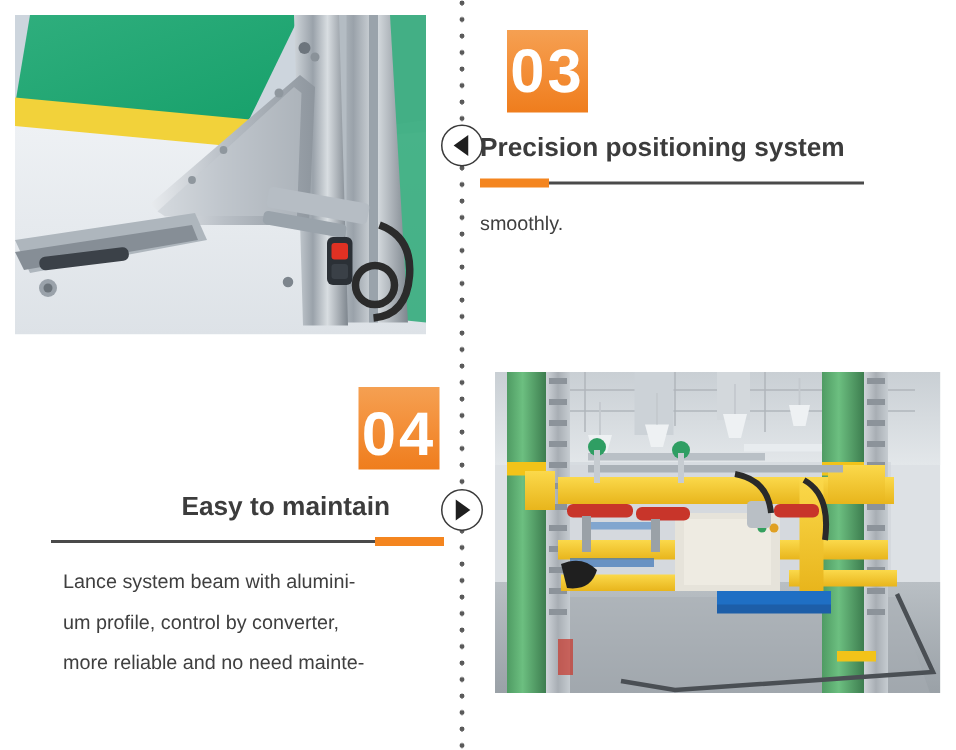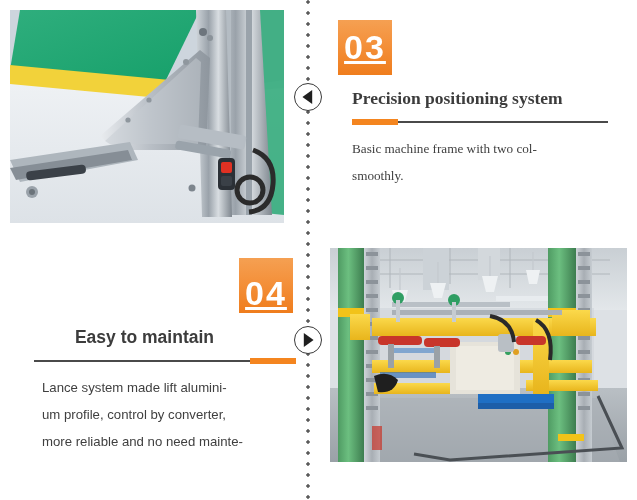--- a/index.html
+++ b/index.html
@@ -57,39 +57,37 @@
   }
   .photo svg { display: block; width: 100%; height: 100%; }
 
   
   .number-badge {
     position: absolute;
     width: 54px;
     height: 55px;
     background: linear-gradient(180deg, #f5a052 0%, #f4923d 40%, #ef7d1d 100%);
     color: #ffffff;
-    font-size: 34px;
+    font-size: 41px;
     font-weight: bold;
     letter-spacing: 2px;
     display: flex;
     align-items: center;
     justify-content: center;
     font-family: "Liberation Sans", sans-serif;
-    text-decoration: underline;
   }
   #badge-03 { left: 338px; top: 20px; }
   #badge-04 { left: 239px; top: 258px; align-items: flex-end; }
 
   
   #section-03 {
     position: absolute;
-    left: 352px;
+    left: 320px;
     top: 86px;
     width: 256px;
-    font-family: Liberation Serif, serif;
   }
   #section-03 .section-title {
     font-size: 17.5px;
     font-weight: bold;
     color: #3c3c3c;
     line-height: 24px;
     white-space: nowrap;
     margin: 0;
   }
   .rule {
@@ -131,21 +129,21 @@
     width: 262px;
   }
   #section-04 .section-title {
     font-size: 17.5px;
     font-weight: bold;
     color: #3c3c3c;
     line-height: 24px;
     text-align: right;
     white-space: nowrap;
     margin: 0;
-    padding-right: 82px;
+    padding-right: 36px;
   }
   #section-04 .body-text { padding-left: 8px; }
 </style>
 </head>
 <body>
 
 <div class="photo" id="photo-machine-detail">
   <svg viewBox="0 0 274 213" preserveAspectRatio="none">
     <defs>
       <linearGradient id="gfloor" x1="0" y1="0" x2="1" y2="1">
@@ -218,37 +216,36 @@
   <span>03</span>
 </div>
 
 <div id="section-03">
   <h2 class="section-title">Precision positioning system</h2>
   <div class="rule" id="rule-03">
     <span class="rule-line"></span>
     <span class="rule-accent"></span>
   </div>
   <p class="body-text">
-    <span class="line">Basic machine frame with two col-</span>
     <span class="line">smoothly.</span>
   </p>
 </div>
 
 <div class="number-badge" id="badge-04">
   <span>04</span>
 </div>
 
 <div id="section-04">
   <h2 class="section-title">Easy to maintain</h2>
   <div class="rule" id="rule-04">
     <span class="rule-line"></span>
     <span class="rule-accent"></span>
   </div>
   <p class="body-text">
-    <span class="line">Lance system made lift alumini-</span>
+    <span class="line">Lance system beam with alumini-</span>
     <span class="line">um profile,  control by converter,</span>
     <span class="line">more reliable and no need mainte-</span>
   </p>
 </div>
 
 <div class="photo" id="photo-factory-gantry">
   <svg viewBox="0 0 297 214" preserveAspectRatio="none">
     <defs>
       <linearGradient id="gceil" x1="0" y1="0" x2="0" y2="1">
         <stop offset="0" stop-color="#c9cfd4"></stop>

